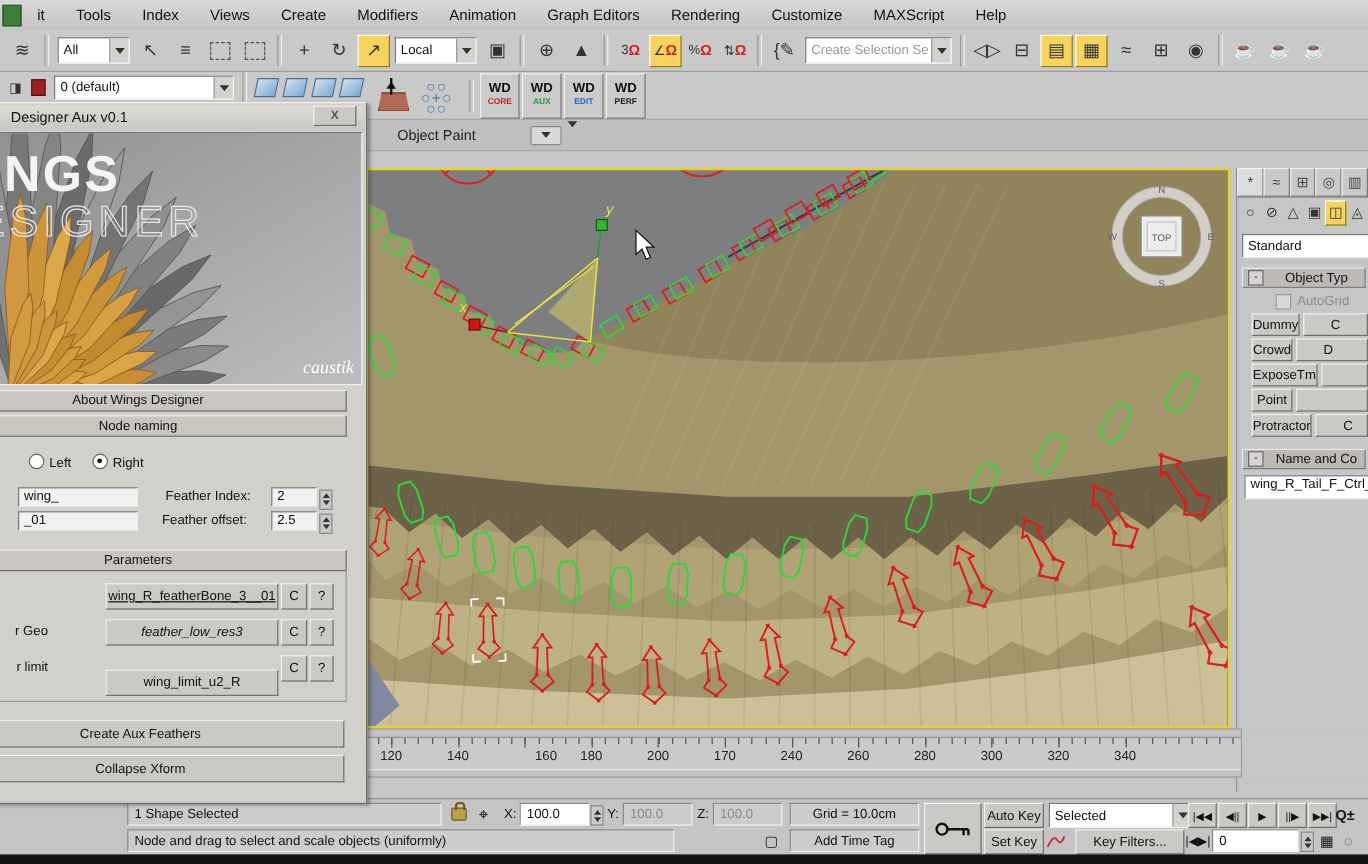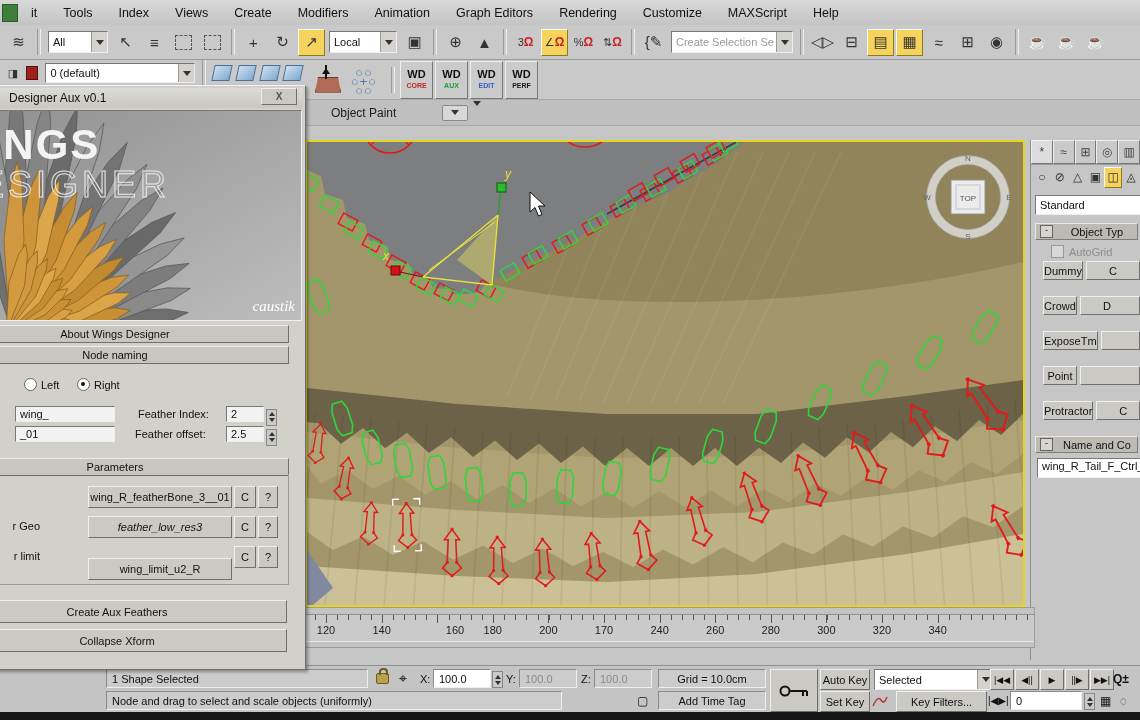--- a/index.html
+++ b/index.html
@@ -61,23 +61,23 @@
           display:flex;align-items:center;justify-content:center;font-size:12px;color:#444}
   .rp-tab.sel{background:#dcdcdc}
   .rp-cats{display:flex;height:24px;align-items:center;padding-left:2px}
   .rp-cat{width:19px;height:19px;display:flex;align-items:center;justify-content:center;font-size:12px;color:#333;border:1px solid transparent}
   .rp-cat.sel{background:#f5d35c;border-color:#fff #8a7a20 #8a7a20 #fff}
   #rp-dropdown{margin:6px 2px 8px 4px;height:18px;width:120px}
   .rollout{margin:4px 2px 2px 4px;height:15px;background:#bdbab3;border:1px solid;border-color:#e8e8e8 #7c7c7c #7c7c7c #e8e8e8;
            display:flex;align-items:center;font-size:11px}
   .rollout .minus{width:11px;height:11px;border:1px solid #666;background:#d8d5ce;font-size:9px;line-height:9px;text-align:center;margin:0 4px}
   .rollout .rtitle{flex:1;text-align:center}
-  #autogrid-row{display:flex;align-items:center;color:#8d8d8d;font-size:11px;margin:5px 0 3px 20px}
+  #autogrid-row{display:flex;color:#8d8d8d;font-size:11px;margin:5px 0 3px 32px}
   #autogrid-box{width:11px;height:11px;background:#d8d8d8;border:1px solid #999;margin-right:5px}
-  .ot-row{display:flex;margin:2px 0 16px 12px}
+  .ot-row{display:flex;margin:2px 0 2px 12px}
   .ot-btn{height:17px;font-size:11px}
   .ot-left{width:62px;margin-right:3px}
   .ot-right{width:70px;justify-content:flex-start;padding-left:22px}
   #rp-name-field{margin:5px 0 0 6px;width:120px;height:16px;white-space:nowrap}
   
   #timeline{left:300px;top:607px;width:735px;height:41px;background:#c3c3c3;border:1px solid #9d9d9d;box-sizing:border-box}
   #ruler{position:absolute;left:0;top:6px;width:100%;height:26px;background:#cacaca;border-top:1px solid #8f8f8f;border-bottom:1px solid #e7e7e7}
   .tick{position:absolute;top:0;width:1px;background:#555}
   .ticklabel{position:absolute;top:9px;font-size:11px;color:#222;transform:translateX(-50%)}
   #timeline-right{left:1035px;top:607px;width:105px;height:41px;background:#c6c6c6}
@@ -921,21 +921,21 @@
   <div class="dlg-field" style="left:76px;top:340px">_01</div>
   <div class="dlg-lab" style="left:196px;top:342px">Feather offset:</div>
   <div class="dlg-field" style="left:287px;top:340px;width:38px">2.5</div>
   <div class="dlg-lab" style="left:327px;top:340px"><span class="spin">
         <span class="up"></span>
         <span class="dn"></span>
       </span></div>
 
   <div class="dlg-bar" style="top:372px">Parameters</div>
   <div id="params-group">
-      <div class="pbtn" style="left: 146px; top: 12px; width: 142px;">wing_R_featherBone_3__01</div>
+      <div class="pbtn" style="left: 146px; top: 12px; width: 142px; text-decoration: underline;">wing_R_featherBone_3__01</div>
       <div class="pbtn" style="left: 292px; top: 12px; width: 20px;">C</div>
       <div class="pbtn" style="left: 316px; top: 12px; width: 18px;">?</div>
       <div class="dlg-lab" style="left: 8px; top: 46px; width: 90px; text-align: right;">r Geo</div>
       <div class="pbtn" style="left: 146px; top: 42px; width: 142px; font-style: italic;">feather_low_res3</div>
       <div class="pbtn" style="left: 292px; top: 42px; width: 20px;">C</div>
       <div class="pbtn" style="left: 316px; top: 42px; width: 18px;">?</div>
       <div class="dlg-lab" style="left: 8px; top: 76px; width: 90px; text-align: right;">r limit</div>
       <div class="pbtn" style="left: 146px; top: 72px; width: 142px; margin-top: 12px;">wing_limit_u2_R</div>
       <div class="pbtn" style="left: 292px; top: 72px; width: 20px;">C</div>
       <div class="pbtn" style="left: 316px; top: 72px; width: 18px;">?</div>

